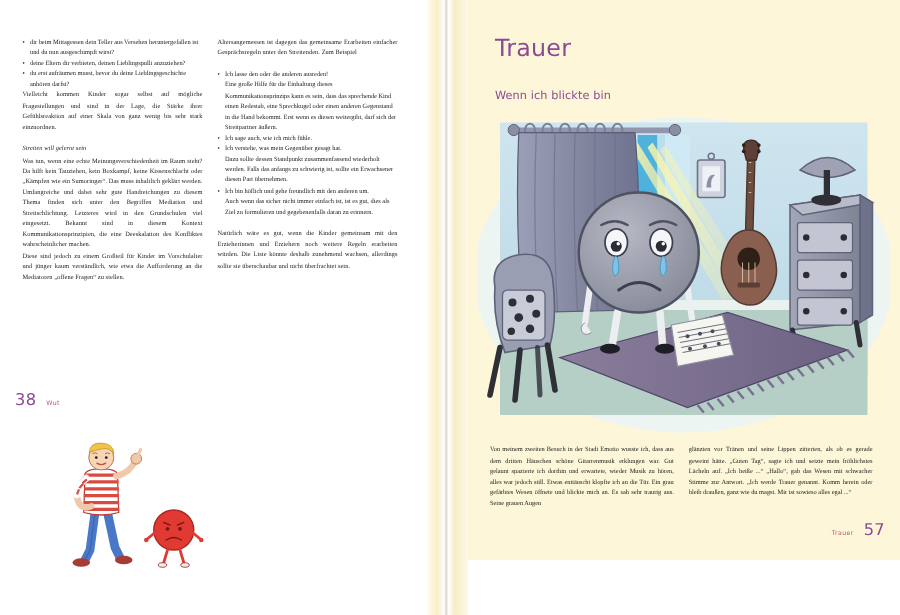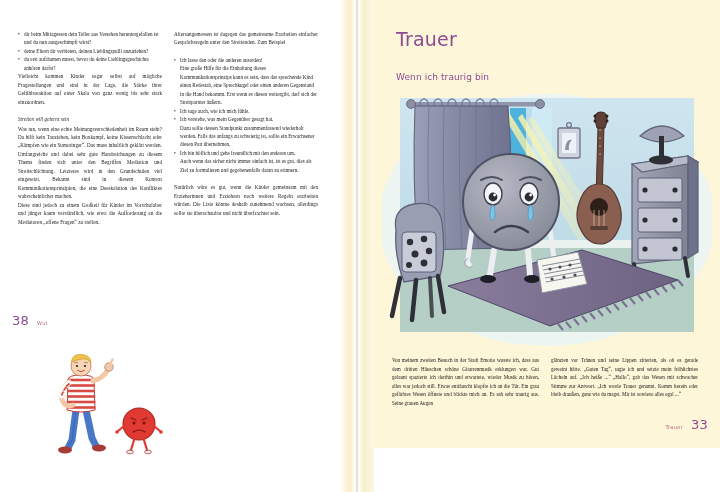--- a/index.html
+++ b/index.html
@@ -233,21 +233,21 @@
       <span class="pg-num">38</span>
       <span class="pg-lbl">Wut</span>
     </div>
   </div>
 
   <div class="gutter"></div>
 
   <div class="page-right">
 
     <div class="title">Trauer</div>
-    <div class="subtitle">Wenn ich traurig bin</div>
+    <div class="subtitle">Wenn ich blickte bin</div>
 
     <svg class="illus" viewBox="0 0 330 260">
       <defs>
         <linearGradient id="wallG" x1="0" y1="0" x2="0" y2="1">
           <stop offset="0%" stop-color="#cfe5ef"></stop>
           <stop offset="100%" stop-color="#b9d8e4"></stop>
         </linearGradient>
         <linearGradient id="rayG" x1="0" y1="0" x2="1" y2="1">
           <stop offset="0%" stop-color="#fdf5a8" stop-opacity=".95"></stop>
           <stop offset="100%" stop-color="#fdf5a8" stop-opacity=".25"></stop>
@@ -458,17 +458,17 @@
       <div class="rcol">
         <p>Von meinem zweiten Besuch in der Stadt Emotio wusste ich, dass aus dem dritten Häuschen schöne Gitarrenmusik erklungen war. Gut gelaunt spazierte ich dorthin und erwartete, wieder Musik zu hören, alles war jedoch still. Etwas enttäuscht klopfte ich an die Tür. Ein grau gefärbtes Wesen öffnete und blickte mich an. Es sah sehr traurig aus. Seine grauen Augen</p>
       </div>
       <div class="rcol">
         <p>glänzten vor Tränen und seine Lippen zitterten, als ob es gerade geweint hätte. „Guten Tag“, sagte ich und setzte mein fröhlichstes Lächeln auf. „Ich heiße ...“ „Hallo“, gab das Wesen mit schwacher Stimme zur Antwort. „Ich werde Trauer genannt. Komm herein oder bleib draußen, ganz wie du magst. Mir ist sowieso alles egal ...“</p>
       </div>
     </div>
 
     <div class="footer-right">
       <span class="pg-lbl-r">Trauer</span>
-      <span class="pg-num">33</span>
+      <span class="pg-num">57</span>
     </div>
   </div>
 
 </div>
 
 </body></html>

